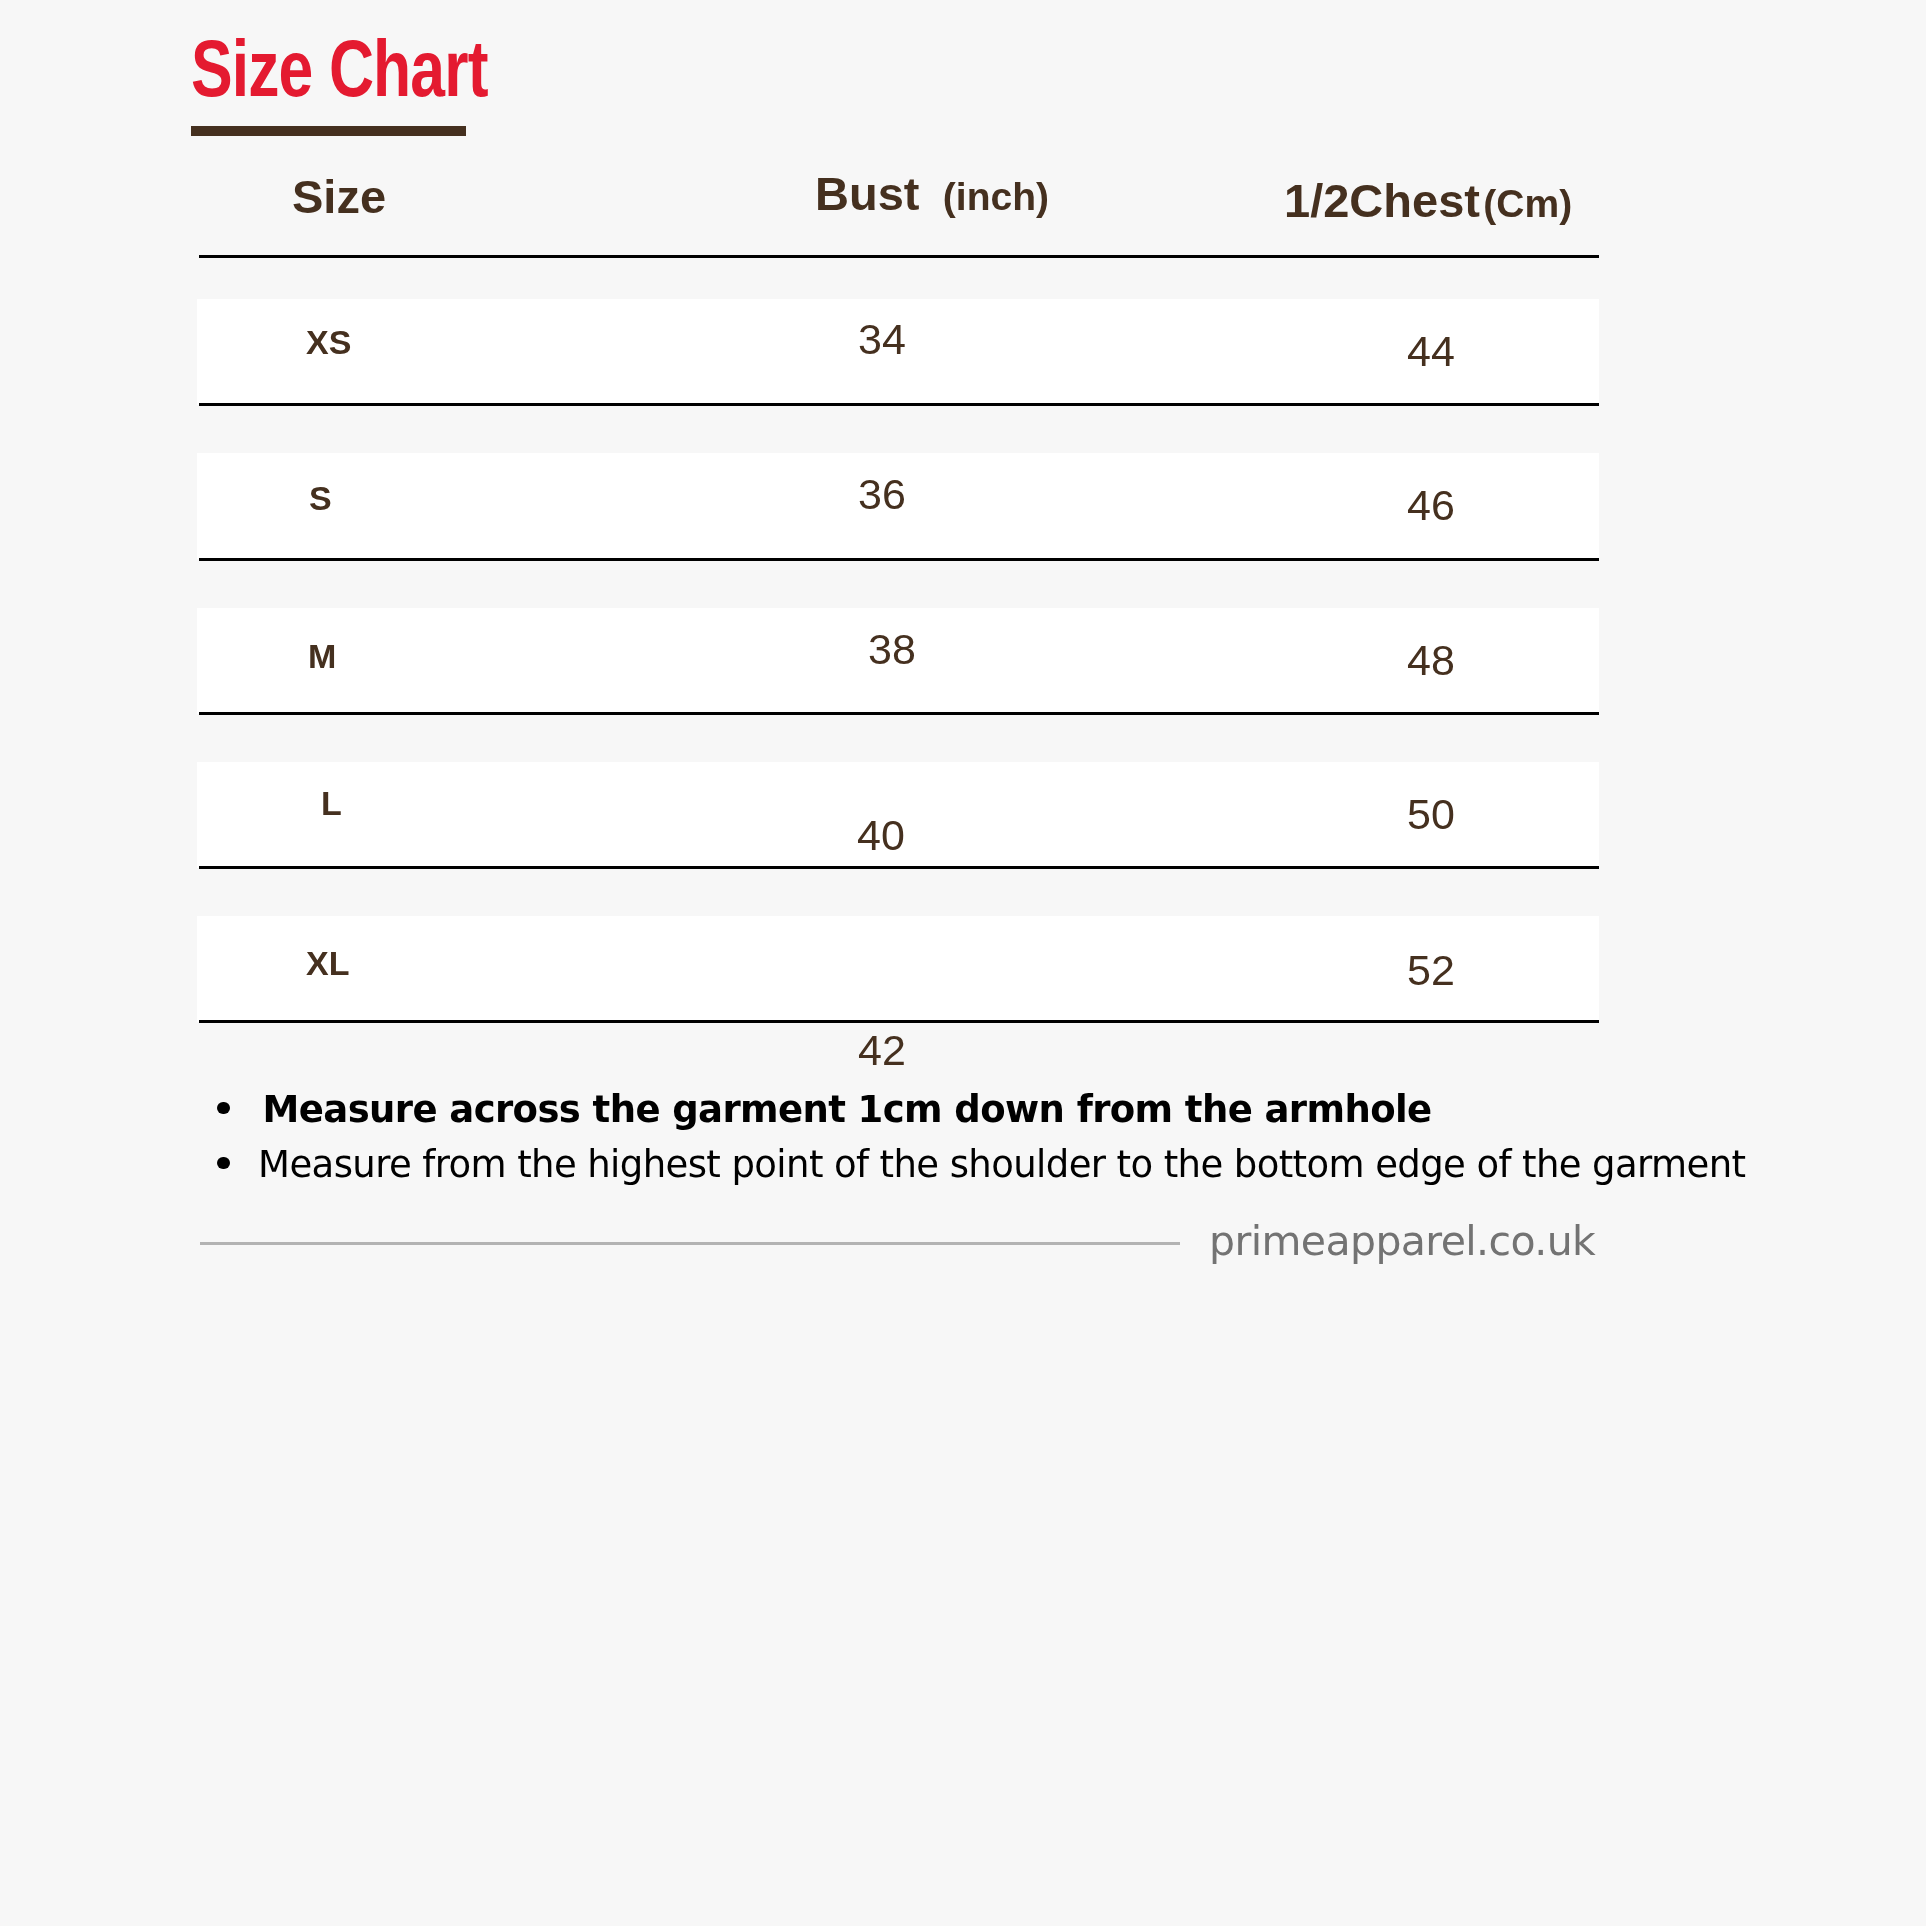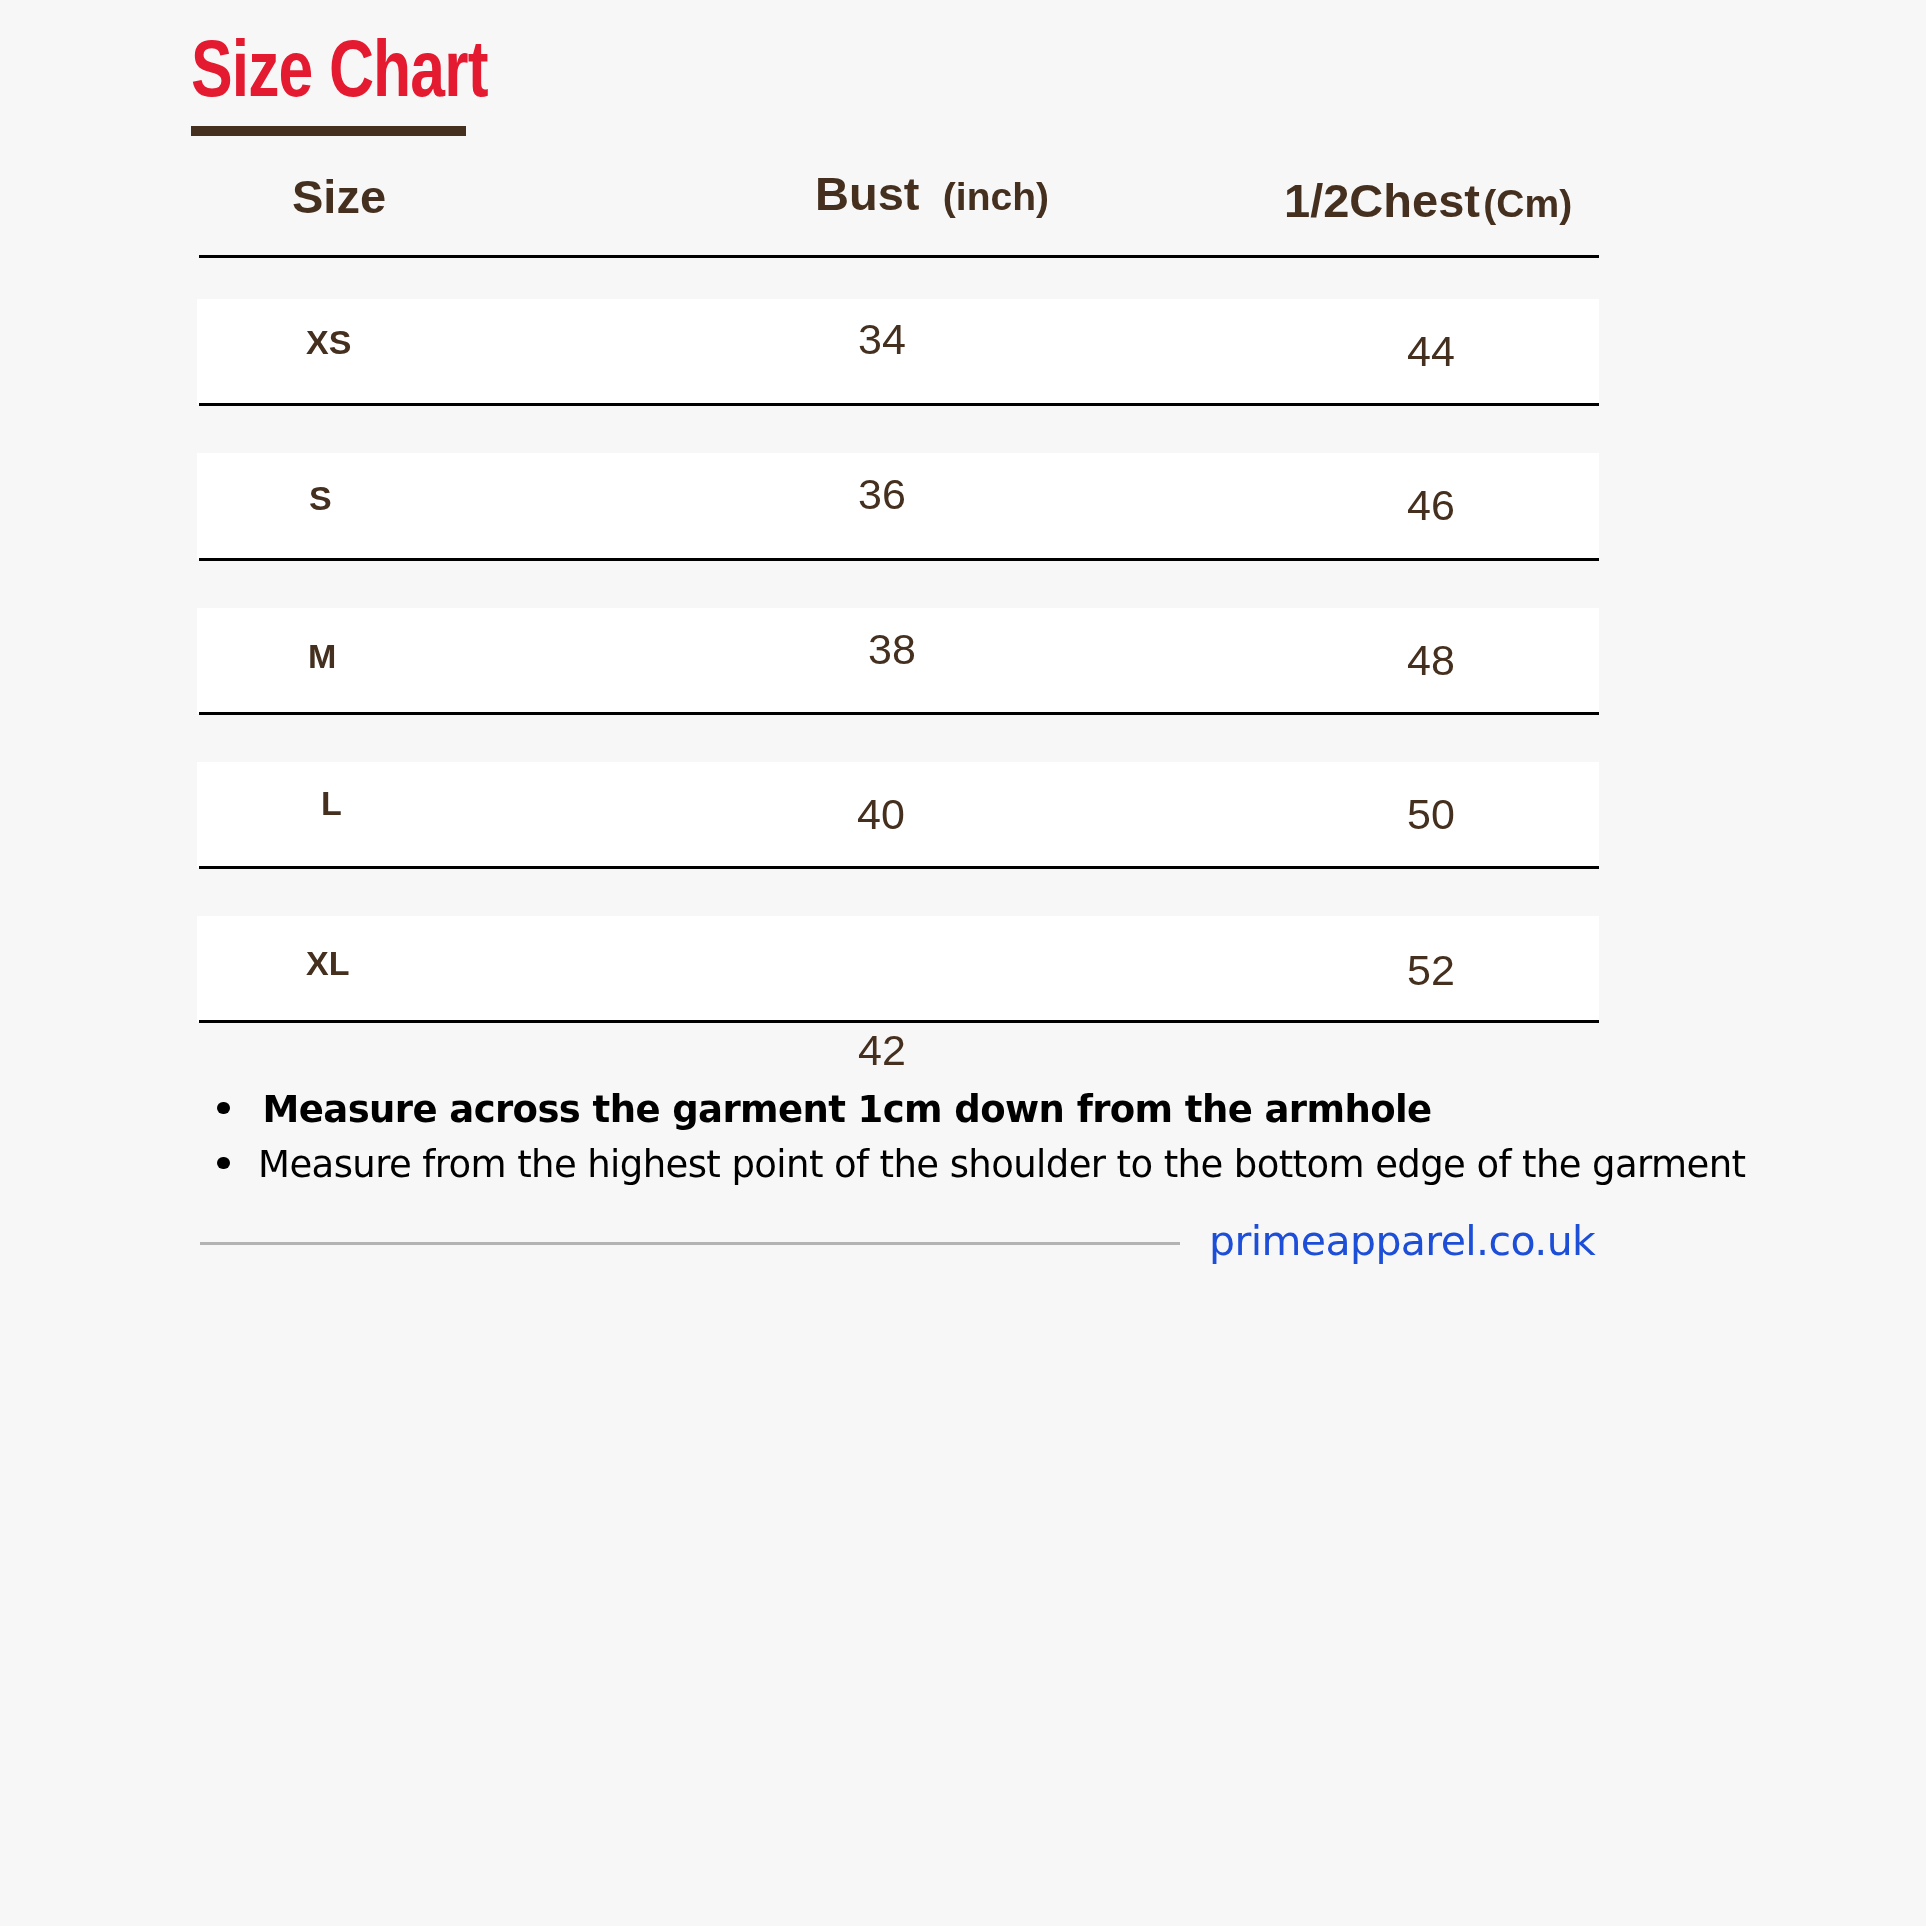--- a/index.html
+++ b/index.html
@@ -9,21 +9,21 @@
   .hdr { position:absolute; font-weight:bold; color:#45301f; white-space:nowrap; line-height:1; }
   .hdr .unit { font-size:39px; }
   .hline { position:absolute; left:199px; width:1400px; height:3.4px; background:#000; }
   .row { position:absolute; left:197px; width:1402px; height:106px; background:#fff; }
   .cell { position:absolute; line-height:1; color:#45301f; }
   .cell.size { font-weight:bold; font-size:34px; }
   .cell.num { font-size:43px; }
   .bullet { position:absolute; font-family:"DejaVu Sans", sans-serif; font-size:37px; color:#000; white-space:nowrap; line-height:1; letter-spacing:-0.6px; }
   .bullet .dot { display:inline-block; width:12.6px; height:12.6px; background:#000; border-radius:50%; vertical-align:middle; margin-right:33px; position:relative; top:-3.4px; }
   .footer-line { position:absolute; left:200px; top:1242px; width:980px; height:3.4px; background:#b3b3b3; }
-  .site { position:absolute; left:1209px; top:1221px; font-family:"DejaVu Sans", sans-serif; font-size:41px; color:#1d4ed8; line-height:1; letter-spacing:-0.6px; }
+  .site { position:absolute; left:1209px; top:1221px; font-family:"DejaVu Sans", sans-serif; font-size:41px; color:#737373; line-height:1; letter-spacing:-0.6px; }
 </style>
 </head>
 <body>
 
 <div class="title">Size Chart</div>
 <div class="title-bar"></div>
 
 <div class="hdr" style="left:292px; top:173px; font-size:47px;">Size</div>
 <div class="hdr" style="left:815px; top:170px; font-size:47px;">
   <span>Bust</span>
@@ -48,21 +48,21 @@
 <div class="hline" style="top:558px;"></div>
 
 <div class="row" style="top:608px;"></div>
 <div class="cell size" style="left:308px; top:639px;">M</div>
 <div class="cell num" style="left:868px; top:628px;">38</div>
 <div class="cell num" style="left:1407px; top:639px;">48</div>
 <div class="hline" style="top:712px;"></div>
 
 <div class="row" style="top:762px;"></div>
 <div class="cell size" style="left:321px; top:786px;">L</div>
-<div class="cell num" style="left:857px; top:793px;">40</div>
+<div class="cell num" style="left:857px; top:814px;">40</div>
 <div class="cell num" style="left:1407px; top:793px;">50</div>
 <div class="hline" style="top:866px;"></div>
 
 <div class="row" style="top:916px;"></div>
 <div class="cell size" style="left:306px; top:946px;">XL</div>
 <div class="cell num" style="left:858px; top:993px;margin-top:36px;">42</div>
 <div class="cell num" style="left:1407px; top:949px;">52</div>
 <div class="hline" style="top:1020px;"></div>
 
 <div class="bullet" style="left:217px; top:1091px;font-weight:bold;">

